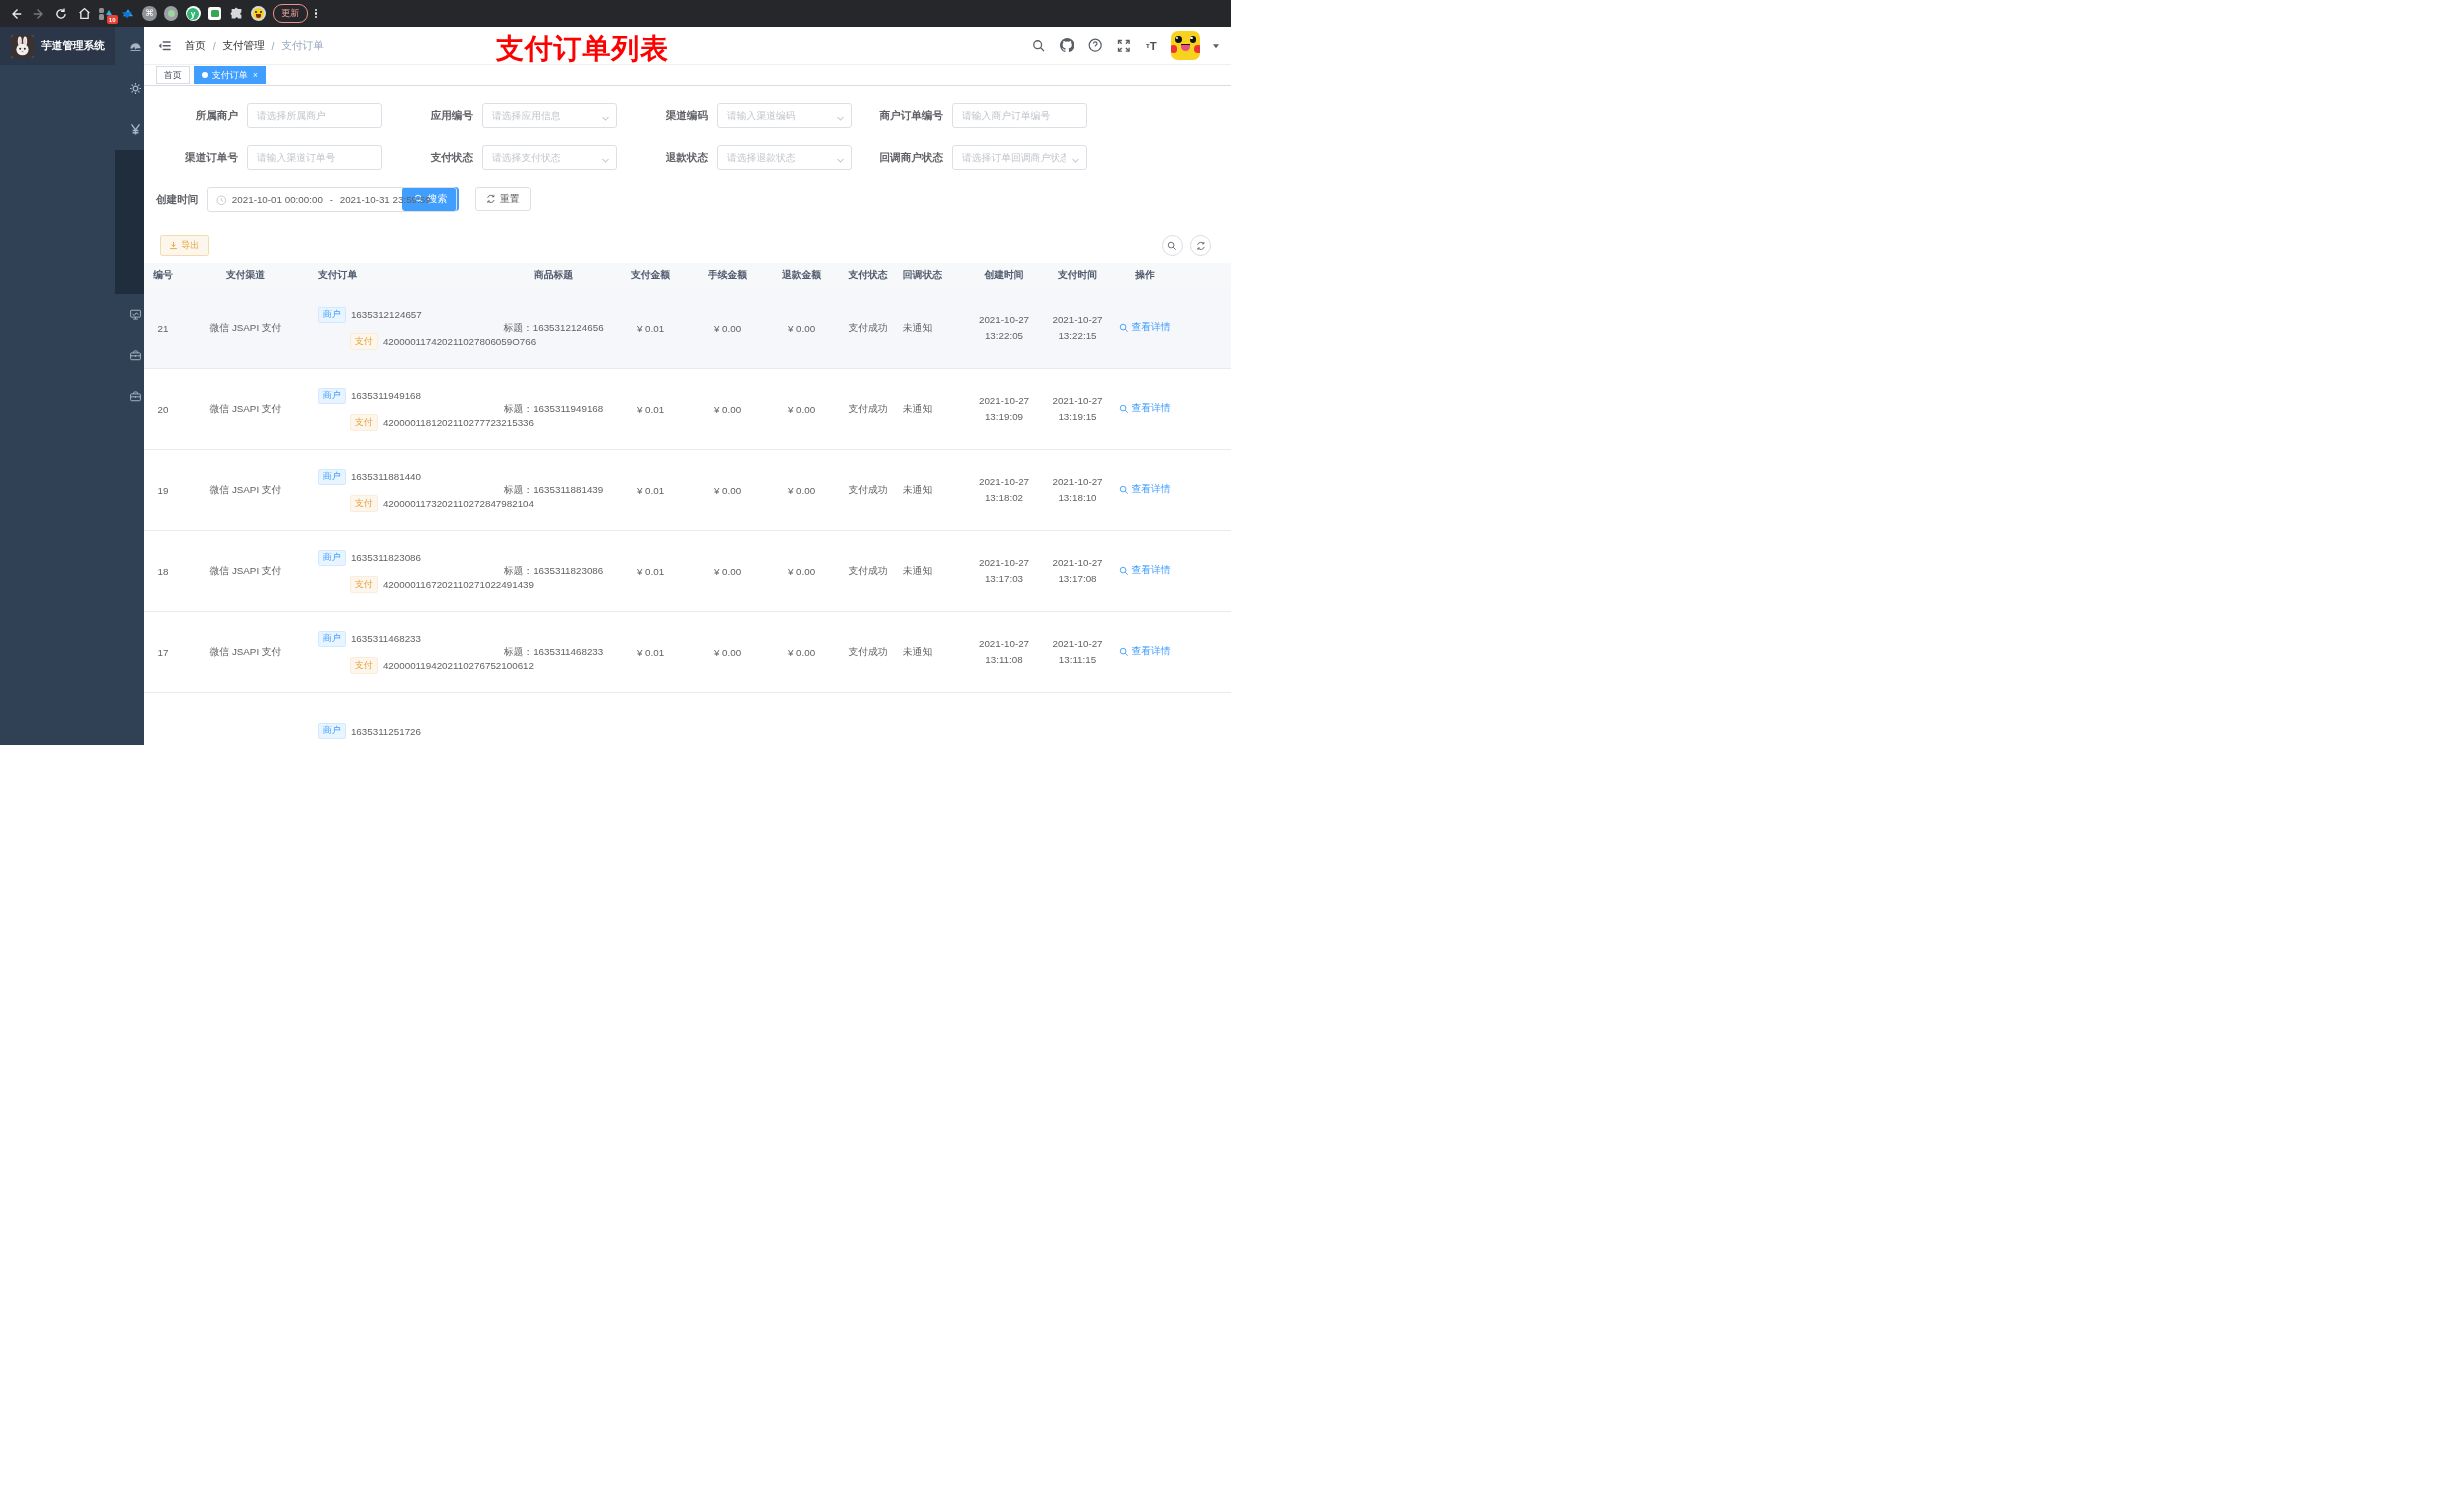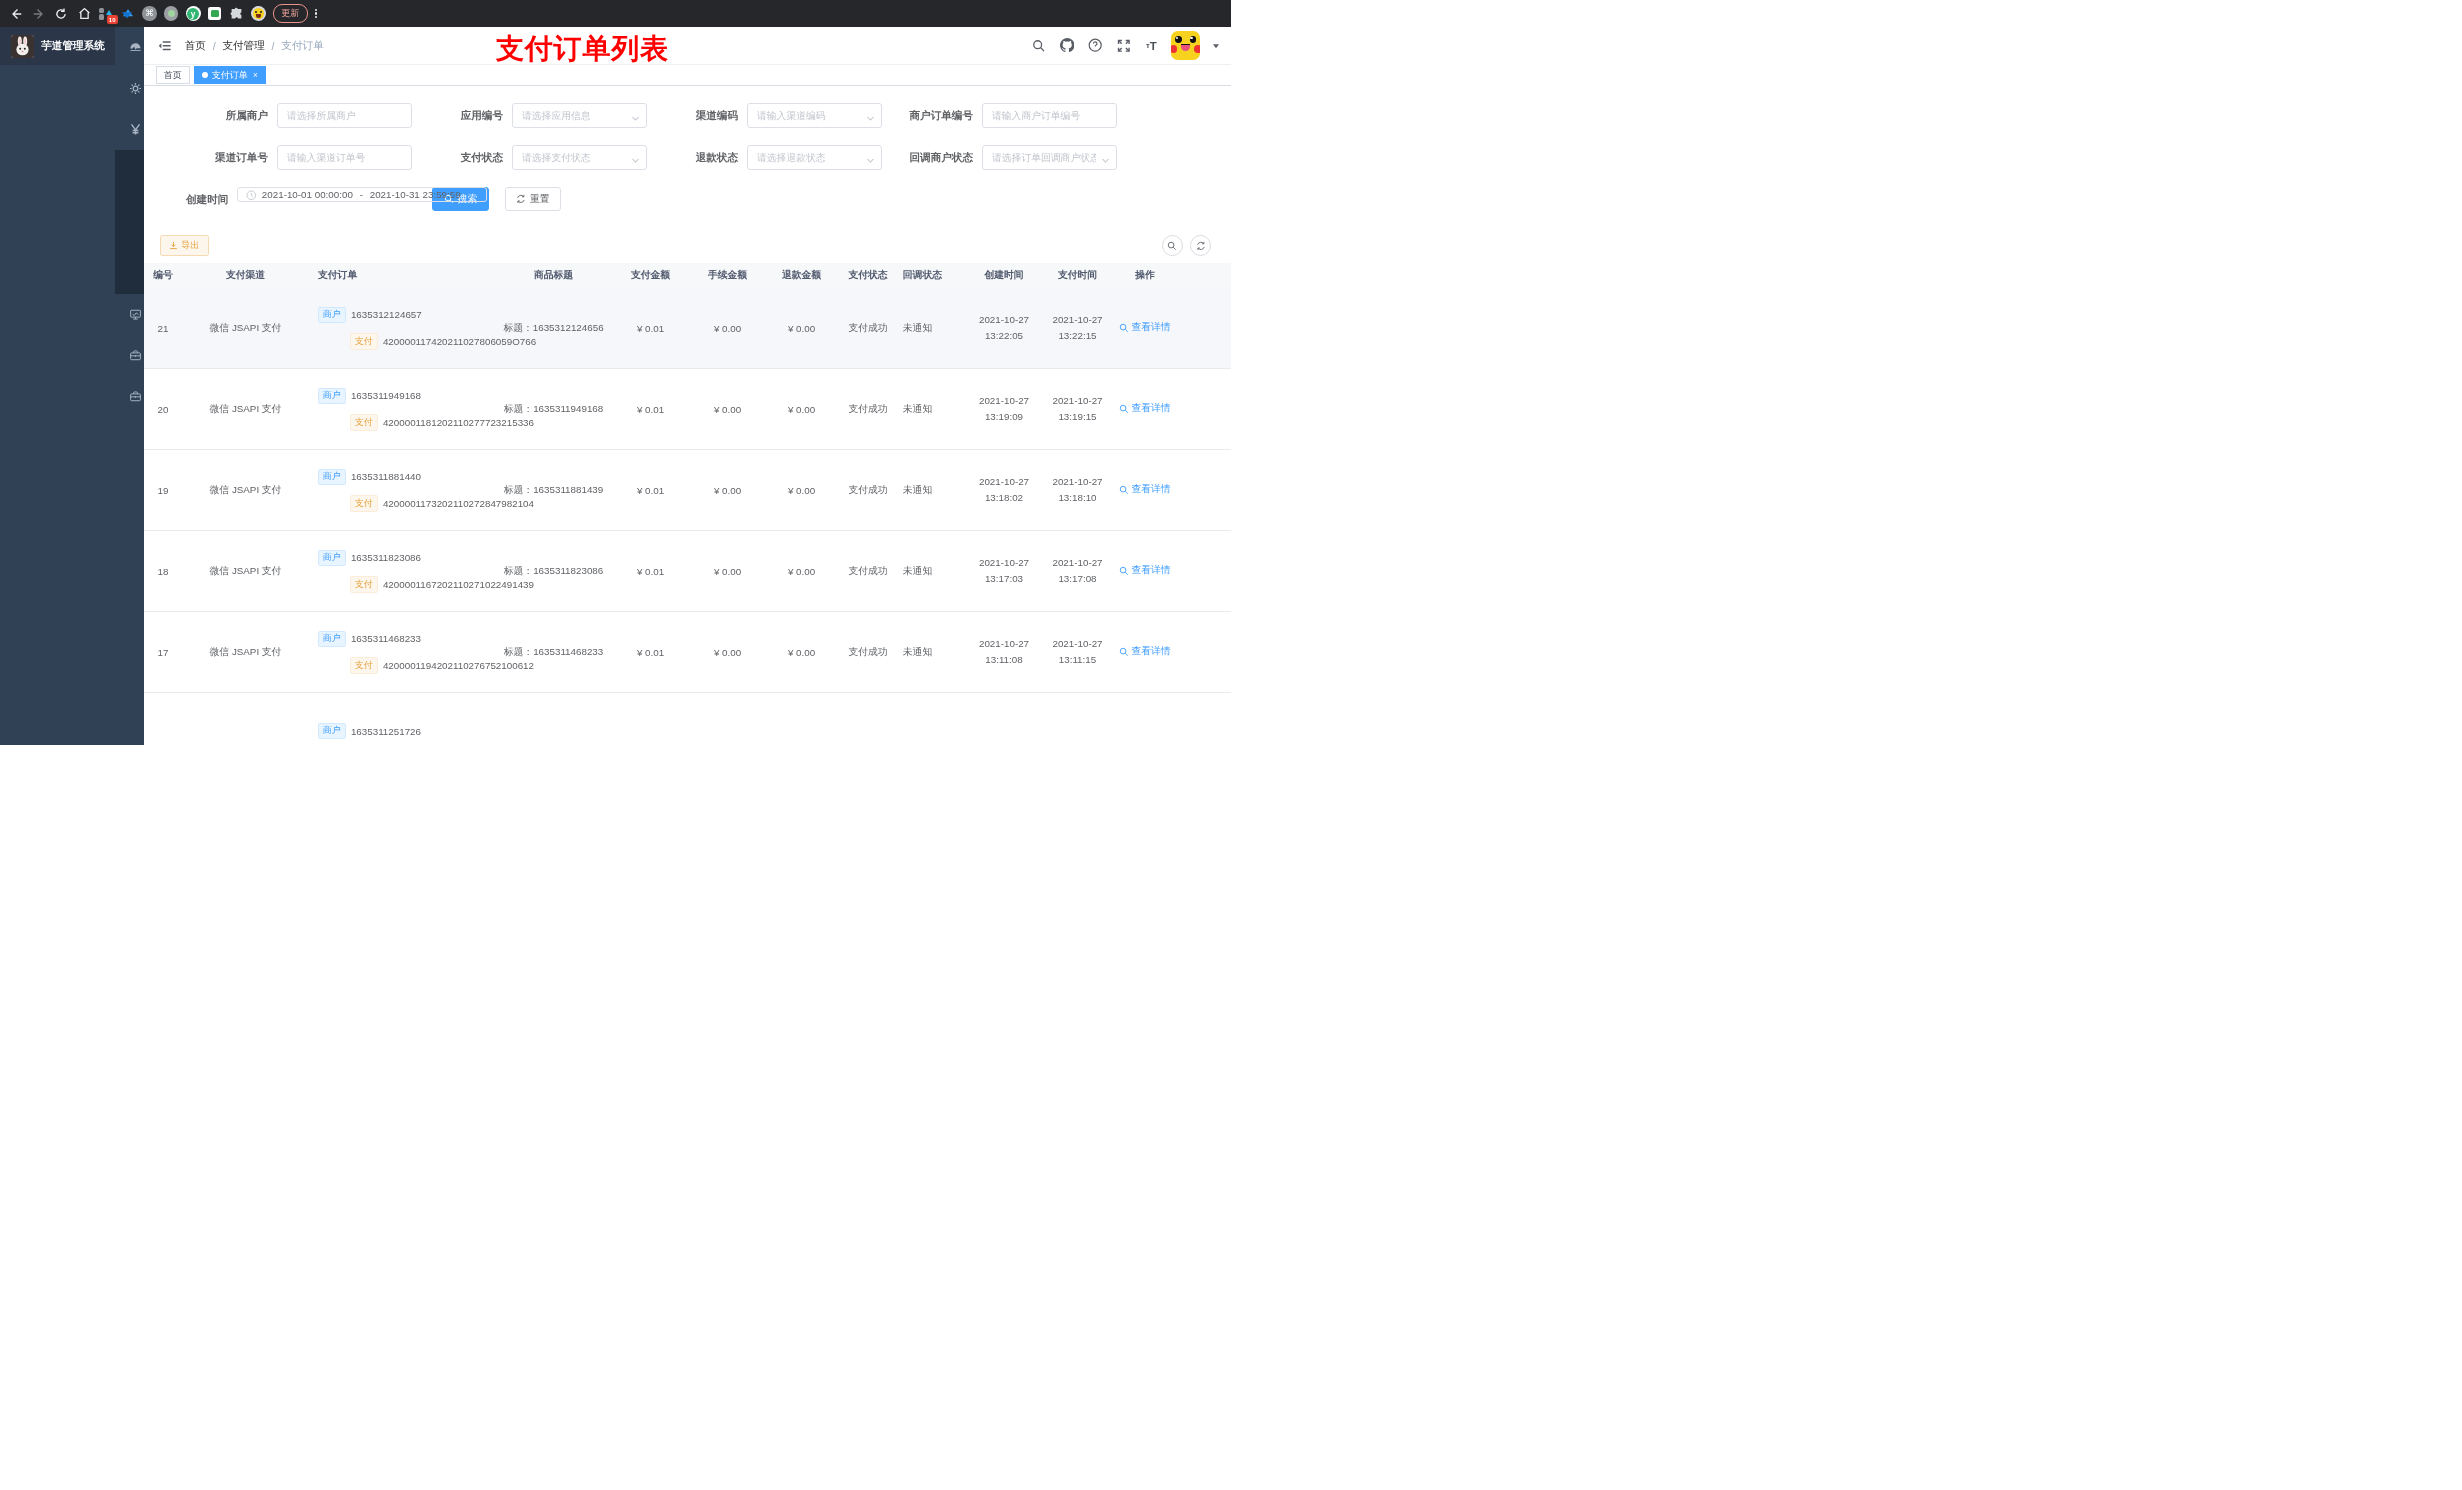--- a/index.html
+++ b/index.html
@@ -76,30 +76,30 @@
 
   
   .tags-bar { height:21px; background:#fff; border-bottom:0.8px solid #d8dce5; box-shadow:0 0.8px 2.3px rgba(0,0,0,.08); display:flex; align-items:center; padding:0 12px; gap:4.5px; }
   .tag { height:18px; display:flex; align-items:center; gap:3.8px; border:0.8px solid #d8dce5; background:#fff; color:#495060; font-size:9px; padding:0 6.8px; cursor:pointer; }
   .tag.active { background:#409eff; border-color:#409eff; color:#fff; }
   .tag .tdot { width:6px; height:6px; border-radius:50%; background:#fff; }
   .tag .tclose { font-size:8.3px; margin-left:1.5px; opacity:.9; }
 
   
   .content { flex:1; background:#fff; position:relative; overflow:hidden; }
-  .filter-form { padding:17.4px 0 0 12px;margin-left:30px; }
+  .filter-form { padding:17.4px 0 0 12px; }
   .filter-row { display:flex; height:42px; }
   .f-item { width:235px; display:flex; align-items:flex-start; }
   .f-label { width:91px; text-align:right; padding:5.3px 9px 0 0; font-size:10.6px; color:#606266; font-weight:bold; white-space:nowrap; }
   .f-ctl { position:relative; width:135px; }
   .f-ctl input { width:135px; height:25px; border:0.8px solid #dcdfe6; border-radius:3px; padding:0 19.7px 0 9px; font-size:9.8px; color:#606266; font-family:inherit; }
   .f-ctl input::placeholder { color:#c0c4cc; }
   .sel-arrow { position:absolute; right:6.8px; top:8.3px; color:#c0c4cc; pointer-events:none; }
   .date-item .f-ctl { width:250px; }
-  .date-box { width:250px; height:15px; border:0.8px solid #dcdfe6; border-radius:3px; display:flex; align-items:center; padding:0 7.6px; gap:5.3px; font-size:9.8px; color:#606266; }
+  .date-box { width:250px; height:25px; border:0.8px solid #dcdfe6; border-radius:3px; display:flex; align-items:center; padding:0 7.6px; gap:5.3px; font-size:9.8px; color:#606266; }
   .date-box .dsep { color:#606266; padding:0 1.5px; }
   .clock-ic { color:#c0c4cc; display:flex; }
   .btn { display:inline-flex; align-items:center; gap:3.8px; height:24px; padding:0 10.6px; border-radius:3px; font-size:9.8px; cursor:pointer; border:0.8px solid #dcdfe6; background:#fff; color:#606266; white-space:nowrap; }
   .btn-primary { background:#409eff; border-color:#409eff; color:#fff; }
   .btn-row { display:flex; gap:16px; margin-left:11.4px; }
   .toolbar-row { display:flex; align-items:center; padding:6px 12px 0 16px; height:27px; }
   .btn-export { height:21px; padding:0 8.3px; font-size:9px; color:#e6a23c; background:#fdf6ec; border:0.8px solid #f5dab1; border-radius:2.3px; display:inline-flex; align-items:center; gap:3px; }
   .tool-circles { margin-left:auto; display:flex; gap:7.6px; margin-right:7.6px; }
   .circle-btn { width:21px; height:21px; border-radius:50%; border:0.8px solid #d9dce1; background:#fff; color:#5a5e66; display:flex; align-items:center; justify-content:center; }
 

